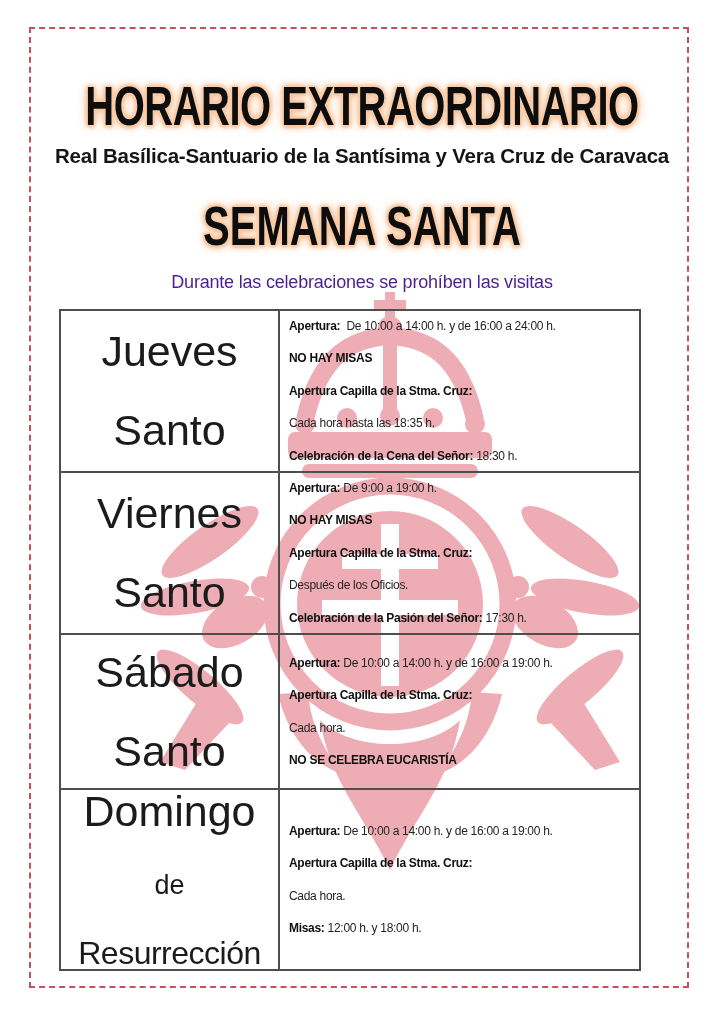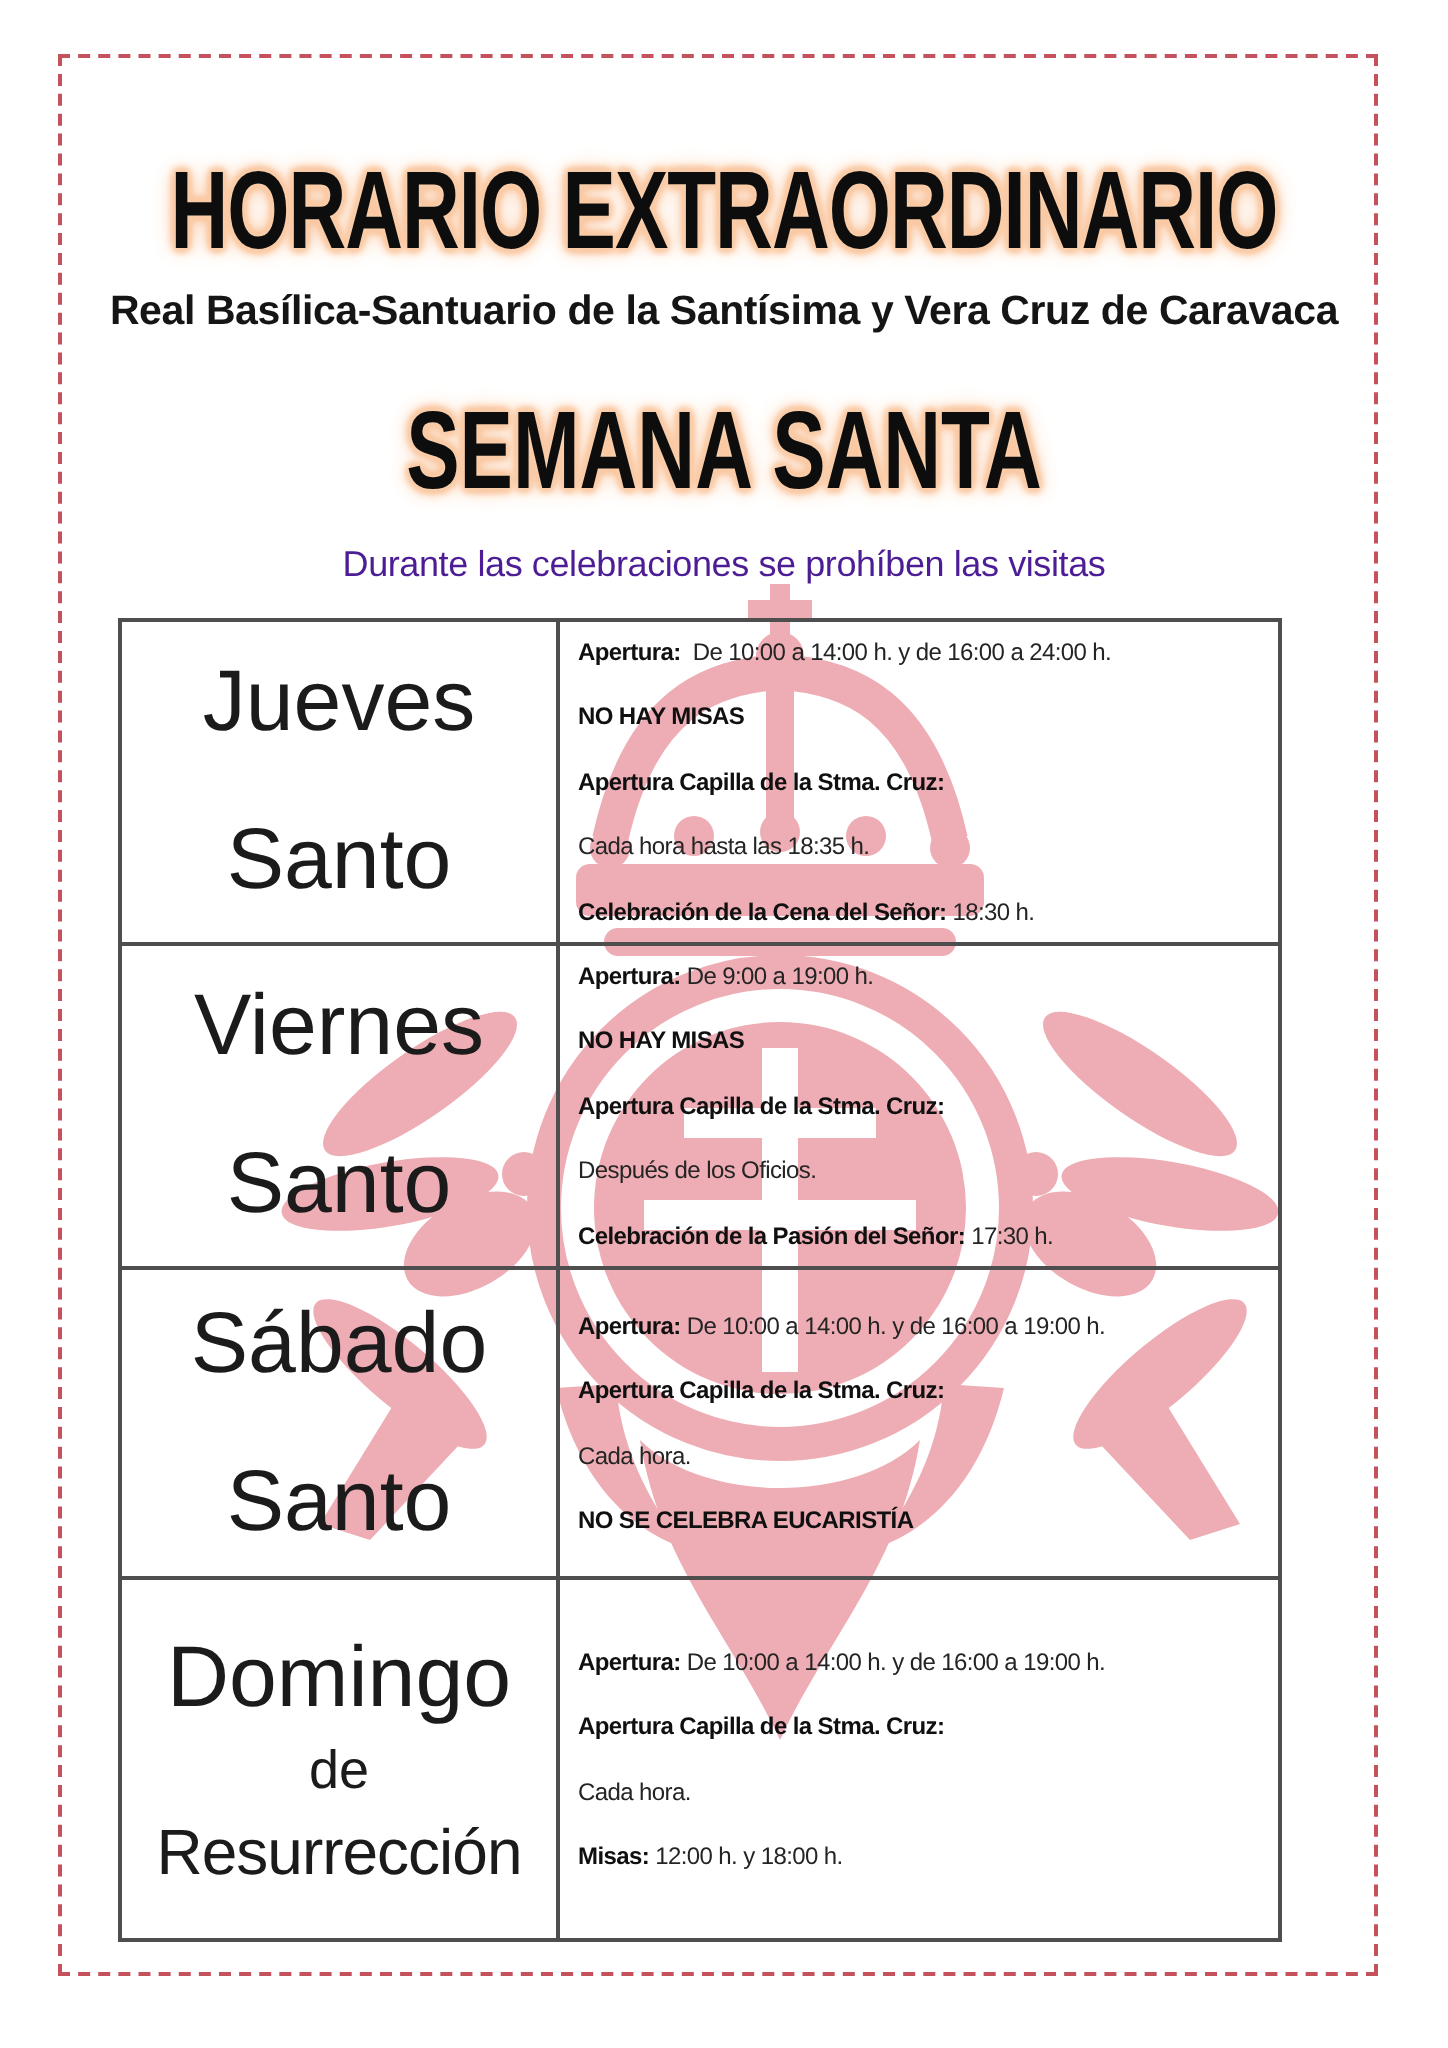--- a/index.html
+++ b/index.html
@@ -32,21 +32,21 @@
     position:absolute;left:59px;top:309px;width:582px;height:662px;
     display:grid;grid-template-columns:219px 1fr;grid-template-rows:162px 162px 155px 1fr;
     border:2px solid #4e4e4e;box-sizing:border-box;z-index:1;background:transparent;
   }
   .cell{box-sizing:border-box;overflow:hidden;}
   .day{
     border-right:2px solid #4e4e4e;border-bottom:2px solid #4e4e4e;
     display:flex;flex-direction:column;align-items:center;justify-content:center;
     gap:36px;font-size:43px;color:#1b1b1b;line-height:1;text-align:center;
   }
-  .day.compact{gap:11px;}
+  .day.compact{gap:11px;justify-content:space-between;}
   .day .small{font-size:27px;}
   .day .fit{font-size:32px;letter-spacing:-0.5px;}
   .info{
     border-bottom:2px solid #4e4e4e;
     display:flex;flex-direction:column;justify-content:center;
     padding:2px 2px 2px 9px;font-size:12px;color:#242424;letter-spacing:-0.3px;
   }
   .last{border-bottom:none;}
   .line{line-height:32.5px;white-space:pre;}
   .line .b{font-weight:bold;color:#101010;}

